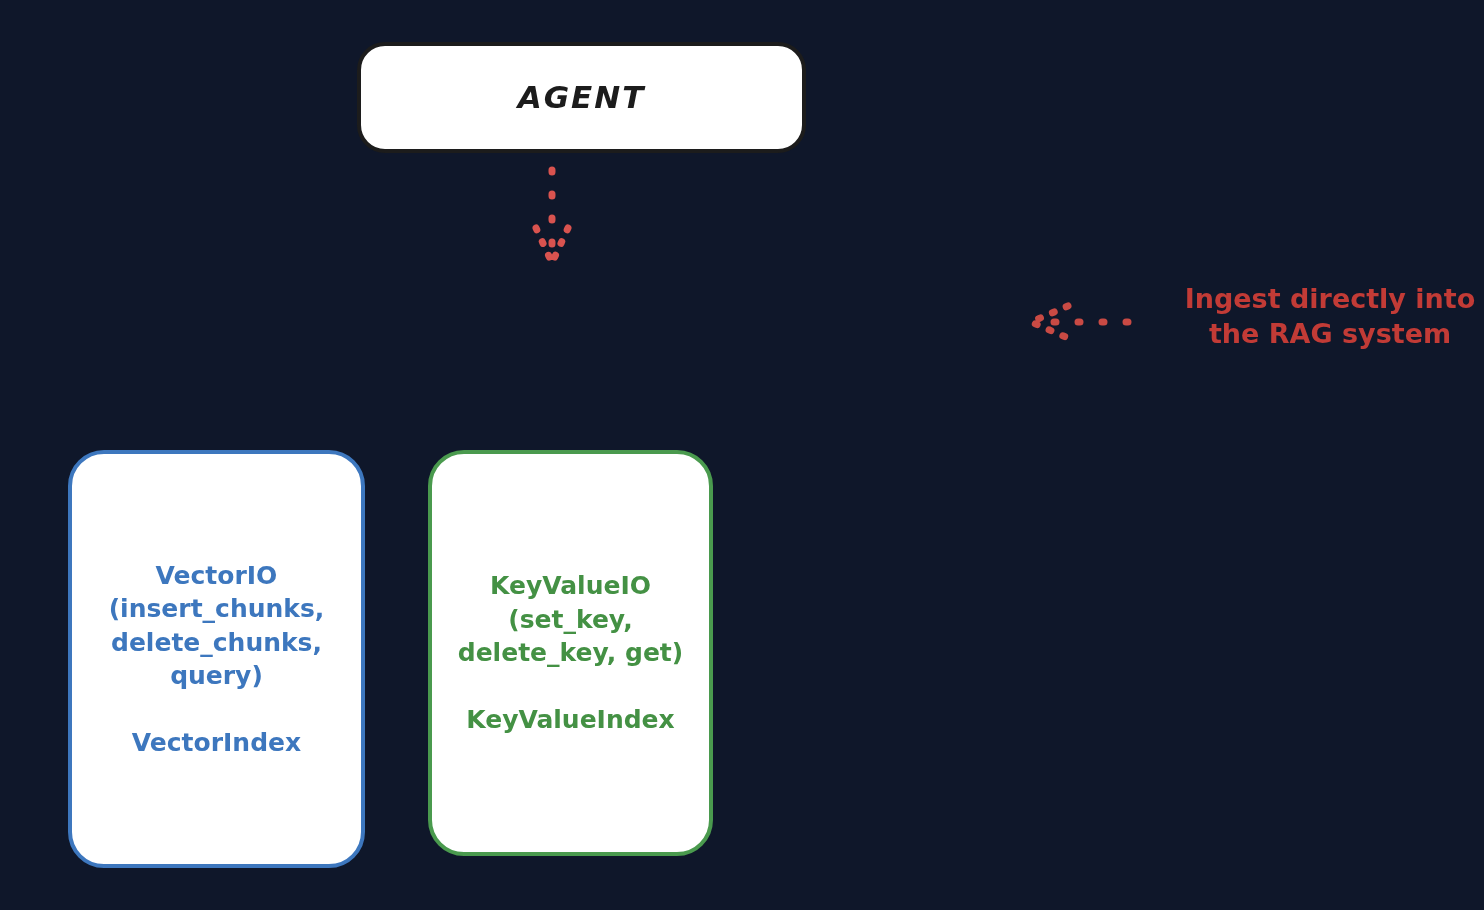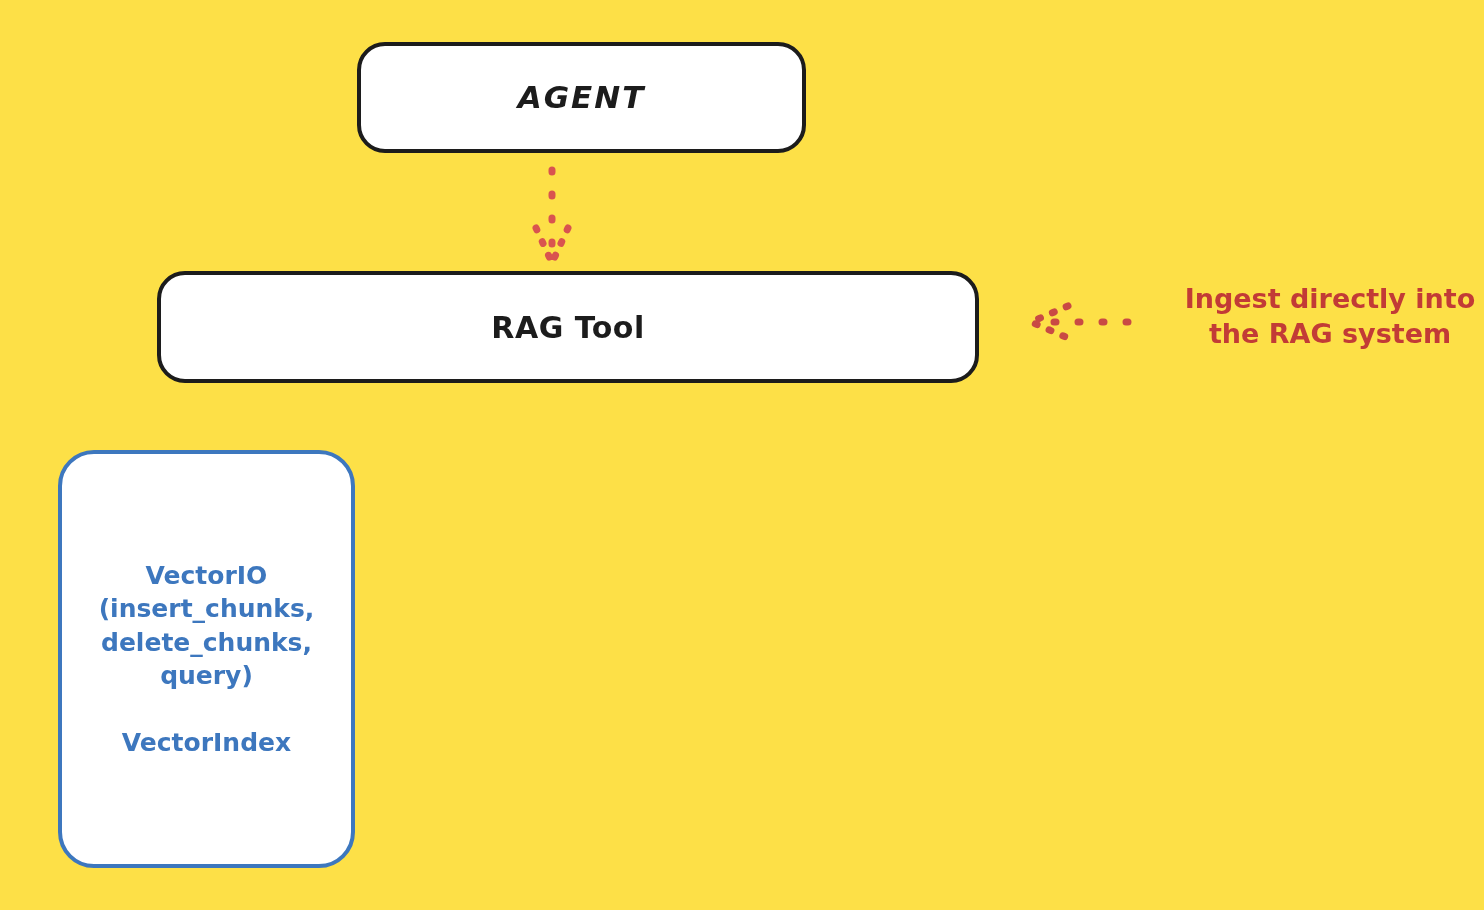--- a/index.html
+++ b/index.html
@@ -8,21 +8,21 @@
     padding: 0;
     background: #ffffff;
   }
   body {
     font-family: "DejaVu Sans", sans-serif;
   }
   #canvas {
     position: relative;
     width: 1484px;
     height: 910px;
-    background: #fde047;
+    background: #0f172a;
     overflow: hidden;
   }
   .node {
     position: absolute;
     box-sizing: border-box;
     display: flex;
     align-items: center;
     justify-content: center;
     text-align: center;
     background: #ffffff;
@@ -74,21 +74,21 @@
     border-radius: 36px;
     align-items: center;
   }
   .box-leaf .node-label {
     font-family: "DejaVu Sans", sans-serif;
     font-weight: 600;
     font-size: 25px;
     line-height: 1.34;
   }
   #vector-io-box {
-    left: 58px;  top: 450px;  width: 297px; height: 418px;
+    left: 68px;  top: 450px;  width: 297px; height: 418px;
     border-color: #3d77be;
   }
   #vector-io-box .node-label { color: #3d77be; }
 
   #key-value-io-box {
     left: 428px; top: 450px;  width: 285px; height: 406px;
     border-color: #4a9a4e;
   }
   #key-value-io-box .node-label { color: #449144; }
 
@@ -136,31 +136,35 @@
     <g>
       <line x1="1128" y1="322" x2="1034" y2="322" stroke="#c94a44" stroke-width="7" stroke-linecap="round" stroke-dasharray="2 22"></line>
       <path d="M 1068 306 L 1031 322 L 1068 338" fill="none" stroke="#c94a44" stroke-width="7" stroke-linecap="round" stroke-linejoin="round" stroke-dasharray="2 13"></path>
     </g>
   </svg>
 
   <div class="node box-black" id="agent-box">
     <span class="node-label">AGENT</span>
   </div>
 
-  <div class="node box-black" id="rag-tool-box">
-    <span class="node-label">RAG Tool</span>
-  </div>
 
   <div class="node box-leaf" id="vector-io-box">
     <span class="node-label">VectorIO
 (insert_chunks,
 delete_chunks,
 query)
 
 VectorIndex</span>
   </div>
 
+  <div class="node box-leaf" id="key-value-io-box">
+    <span class="node-label">KeyValueIO
+(set_key,
+delete_key, get)
+
+KeyValueIndex</span>
+  </div>
 
 
   <div id="ingest-annotation">Ingest directly into
 the RAG system</div>
 
 </div>
 
 </body></html>

